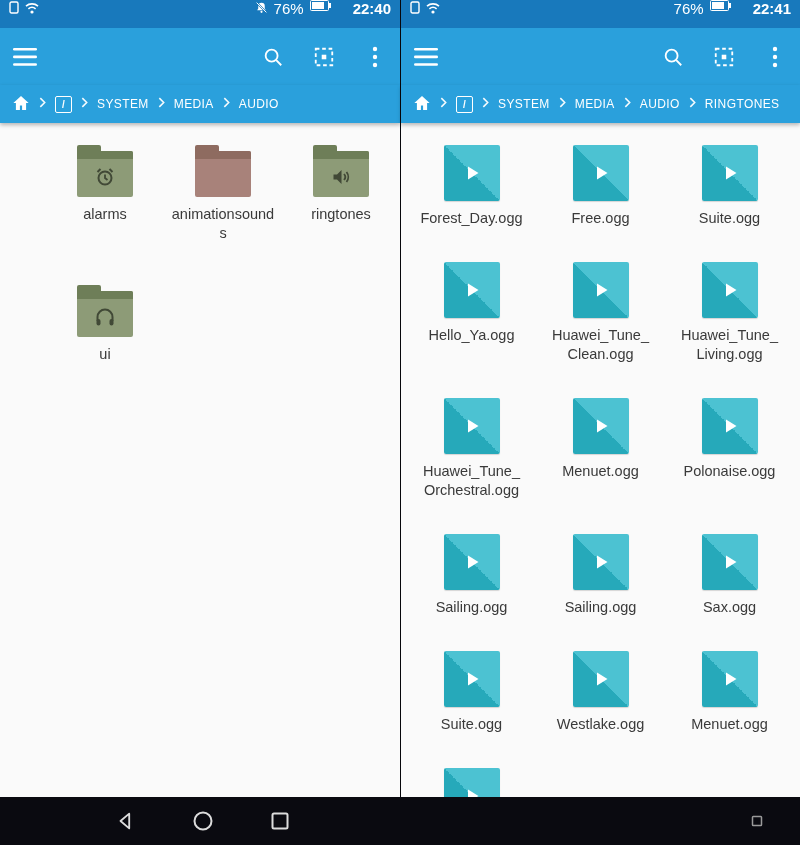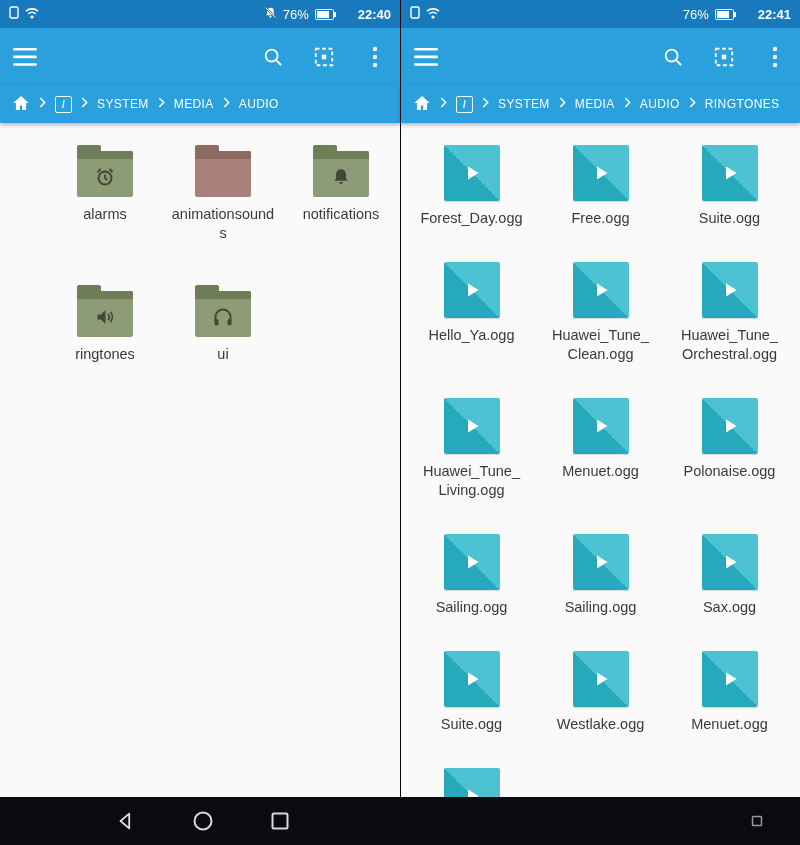--- a/index.html
+++ b/index.html
@@ -3,22 +3,22 @@
 <meta charset="utf-8">
 <style>
   html,body{margin:0;padding:0;background:#000;}
   .screen{position:relative;width:800px;height:845px;overflow:hidden;
     font-family:"Liberation Sans","DejaVu Sans",sans-serif;background:#0a0a10;}
   .panels{display:flex;height:797px;}
   .panel{width:400px;height:797px;display:flex;flex-direction:column;box-sizing:border-box;}
   .panel-right{border-left:1px solid rgba(0,0,0,.30);}
 
   
-  .statusbar{height:28px;background:#1879bc;display:flex;align-items:center;
-    padding:0 9px;color:#fff;font-size:13px;gap:6px;flex:0 0 auto;}
+  .statusbar{height:28px;background:#1879bc;display:flex;align-items:flex-start;
+    padding:0 9px;color:#fff;font-size:15px;gap:6px;flex:0 0 auto;}
   .statusbar .spacer{flex:1;}
   .battery{position:relative;width:17px;height:9px;border:1px solid #fff;border-radius:1.5px;display:inline-block;}
   .battery::after{content:"";position:absolute;right:-3px;top:2px;width:2px;height:5px;background:#fff;}
   .battery-fill{position:absolute;left:1px;top:1px;bottom:1px;width:70%;background:#fff;}
   .st-time{font-weight:bold;margin-left:18px;}
 
   
   .toolbar{height:57px;background:#2aa0dc;display:flex;align-items:center;padding:0 13px;flex:0 0 auto;}
   .toolbar .spacer{flex:1;}
   .tb-icon{width:24px;height:24px;display:flex;align-items:center;justify-content:center;margin-left:27px;cursor:pointer;}
@@ -174,33 +174,20 @@
 
           <div class="item">
             <div class="folder f-brown">
               <span class="tab"></span>
               <div class="fbody"></div>
               <span class="band"></span>
             </div>
             <div class="item-label">animationsounds</div>
           </div>
 
-          <div class="item">
-            <div class="folder f-green">
-              <span class="tab"></span>
-              <div class="fbody">
-                <svg width="22" height="22" viewBox="0 0 24 24">
-                  <path d="M12 3.5a5.5 5.5 0 0 0-5.5 5.5v4.5L4.5 16h15l-2-2.5V9A5.5 5.5 0 0 0 12 3.5z" fill="#414936"></path>
-                  <path d="M10 17.5a2 2 0 0 0 4 0z" fill="#414936"></path>
-                </svg>
-              </div>
-              <span class="band"></span>
-            </div>
-            <div class="item-label">notifications</div>
-          </div>
 
           <div class="item">
             <div class="folder f-green">
               <span class="tab"></span>
               <div class="fbody">
                 <svg width="24" height="24" viewBox="0 0 24 24">
                   <path d="M4.5 9.5v5h3.5l4.5 4.5v-14L8 9.5H4.5z" fill="#414936"></path>
                   <path d="M15 9a4.5 4.5 0 0 1 0 6" fill="none" stroke="#414936" stroke-width="1.8"></path>
                   <path d="M17.5 7a8 8 0 0 1 0 10" fill="none" stroke="#414936" stroke-width="1.8"></path>
                 </svg>
@@ -354,29 +341,29 @@
                 </svg>
               </div>
             <div class="item-label">Huawei_Tune_Clean.ogg</div>
           </div>
           <div class="item">
             <div class="tile">
                 <svg width="20" height="20" viewBox="0 0 20 20">
                   <polygon points="6,3.5 16.5,10 6,16.5" fill="#fff"></polygon>
                 </svg>
               </div>
+            <div class="item-label">Huawei_Tune_Living.ogg</div>
+          </div>
+          <div class="item">
+            <div class="tile">
+                <svg width="20" height="20" viewBox="0 0 20 20">
+                  <polygon points="6,3.5 16.5,10 6,16.5" fill="#fff"></polygon>
+                </svg>
+              </div>
             <div class="item-label">Huawei_Tune_Orchestral.ogg</div>
-          </div>
-          <div class="item">
-            <div class="tile">
-                <svg width="20" height="20" viewBox="0 0 20 20">
-                  <polygon points="6,3.5 16.5,10 6,16.5" fill="#fff"></polygon>
-                </svg>
-              </div>
-            <div class="item-label">Huawei_Tune_Living.ogg</div>
           </div>
           <div class="item">
             <div class="tile">
                 <svg width="20" height="20" viewBox="0 0 20 20">
                   <polygon points="6,3.5 16.5,10 6,16.5" fill="#fff"></polygon>
                 </svg>
               </div>
             <div class="item-label">Menuet.ogg</div>
           </div>
           <div class="item">

